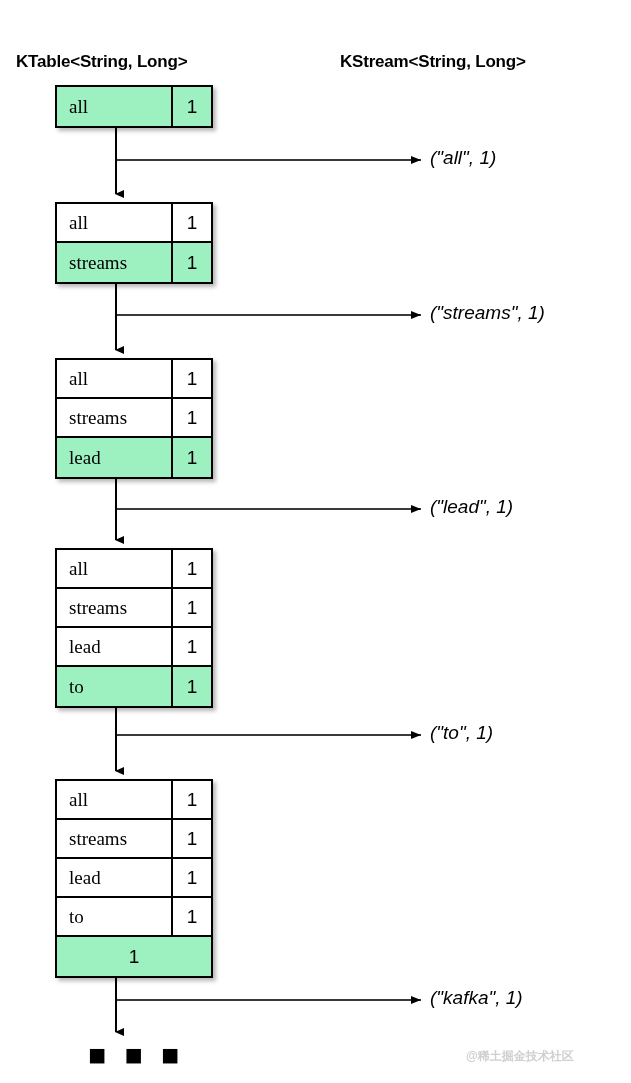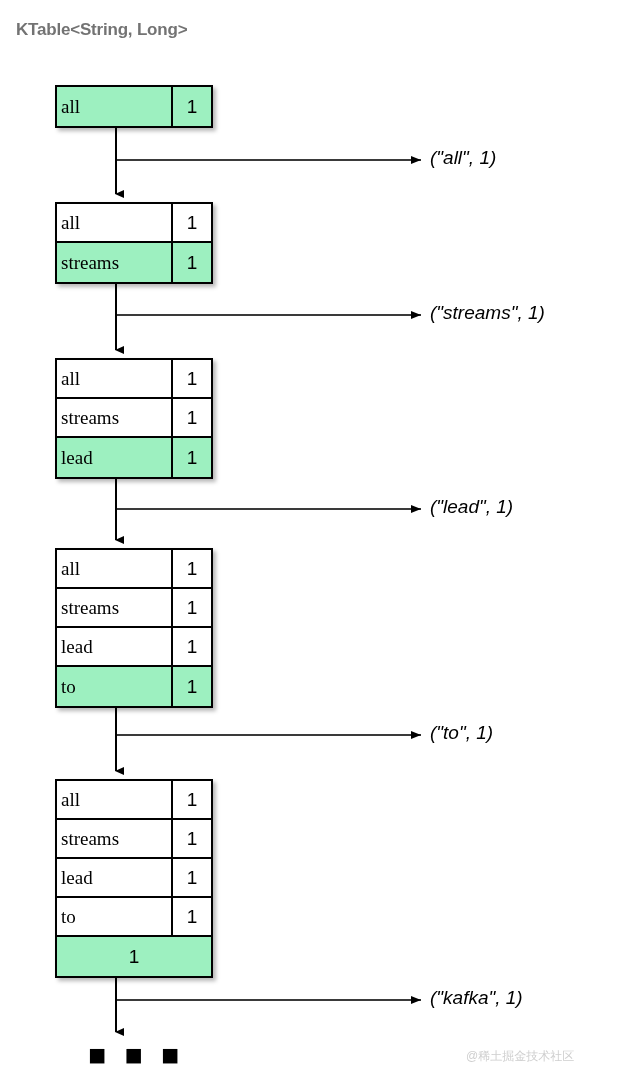--- a/index.html
+++ b/index.html
@@ -13,23 +13,24 @@
     height: 1083px;
     background: #ffffff;
     overflow: hidden;
     font-family: "Liberation Sans", sans-serif;
   }
   .col-header {
     position: absolute;
     font-family: "Liberation Sans", sans-serif;
     font-weight: bold;
     font-size: 17px;
-    color: #737373;
+    color: #000000;
     white-space: nowrap;
     letter-spacing: -0.2px;
+    margin-top: 32px;
   }
   #ktable-header { left: 16px; top: 20px; }
   #kstream-header { left: 340px; top: 20px; }
 
   .ktable {
     position: absolute;
     left: 55px;
     width: 158px;
     border: 2px solid #000000;
     box-sizing: border-box;
@@ -43,21 +44,21 @@
     border-bottom: 2px solid #000000;
   }
   .krow:last-child { border-bottom: none; }
   .krow.highlight { background: #9df0c0; }
   .kcell-key {
     width: 116px;
     box-sizing: border-box;
     border-right: 2px solid #000000;
     display: flex;
     align-items: center;
-    padding-left: 4px;
+    padding-left: 12px;
     font-family: "Liberation Serif", serif;
     font-size: 19px;
     color: #000000;
     line-height: 1;
   }
   .kcell-val {
     flex: 1;
     box-sizing: border-box;
     display: flex;
     align-items: center;
@@ -99,28 +100,30 @@
   }
 
   .watermark {
     position: absolute;
     left: 466px;
     top: 1048px;
     font-family: "Liberation Sans", sans-serif;
     font-size: 12px;
     color: #cfcfcf;
     white-space: nowrap;
+    font-weight: bold;
   }
 </style>
 </head>
 <body>
 
 <div id="canvas">
 
   <div class="col-header" id="ktable-header">KTable&lt;String, Long&gt;</div>
+  <div class="col-header" id="kstream-header">KStream&lt;String, Long&gt;</div>
 
   <svg id="wires" viewBox="0 0 631 1083">
     <defs>
       <marker id="arrow-down" markerWidth="10" markerHeight="10" refX="5" refY="8" orient="auto" markerUnits="userSpaceOnUse">
         <path d="M1,0 L9,0 L5,9 Z" fill="#000000"></path>
       </marker>
       <marker id="arrow-right" markerWidth="11" markerHeight="10" refX="10" refY="5" orient="auto" markerUnits="userSpaceOnUse">
         <path d="M0,1 L10,5 L0,9 Z" fill="#000000"></path>
       </marker>
     </defs>

